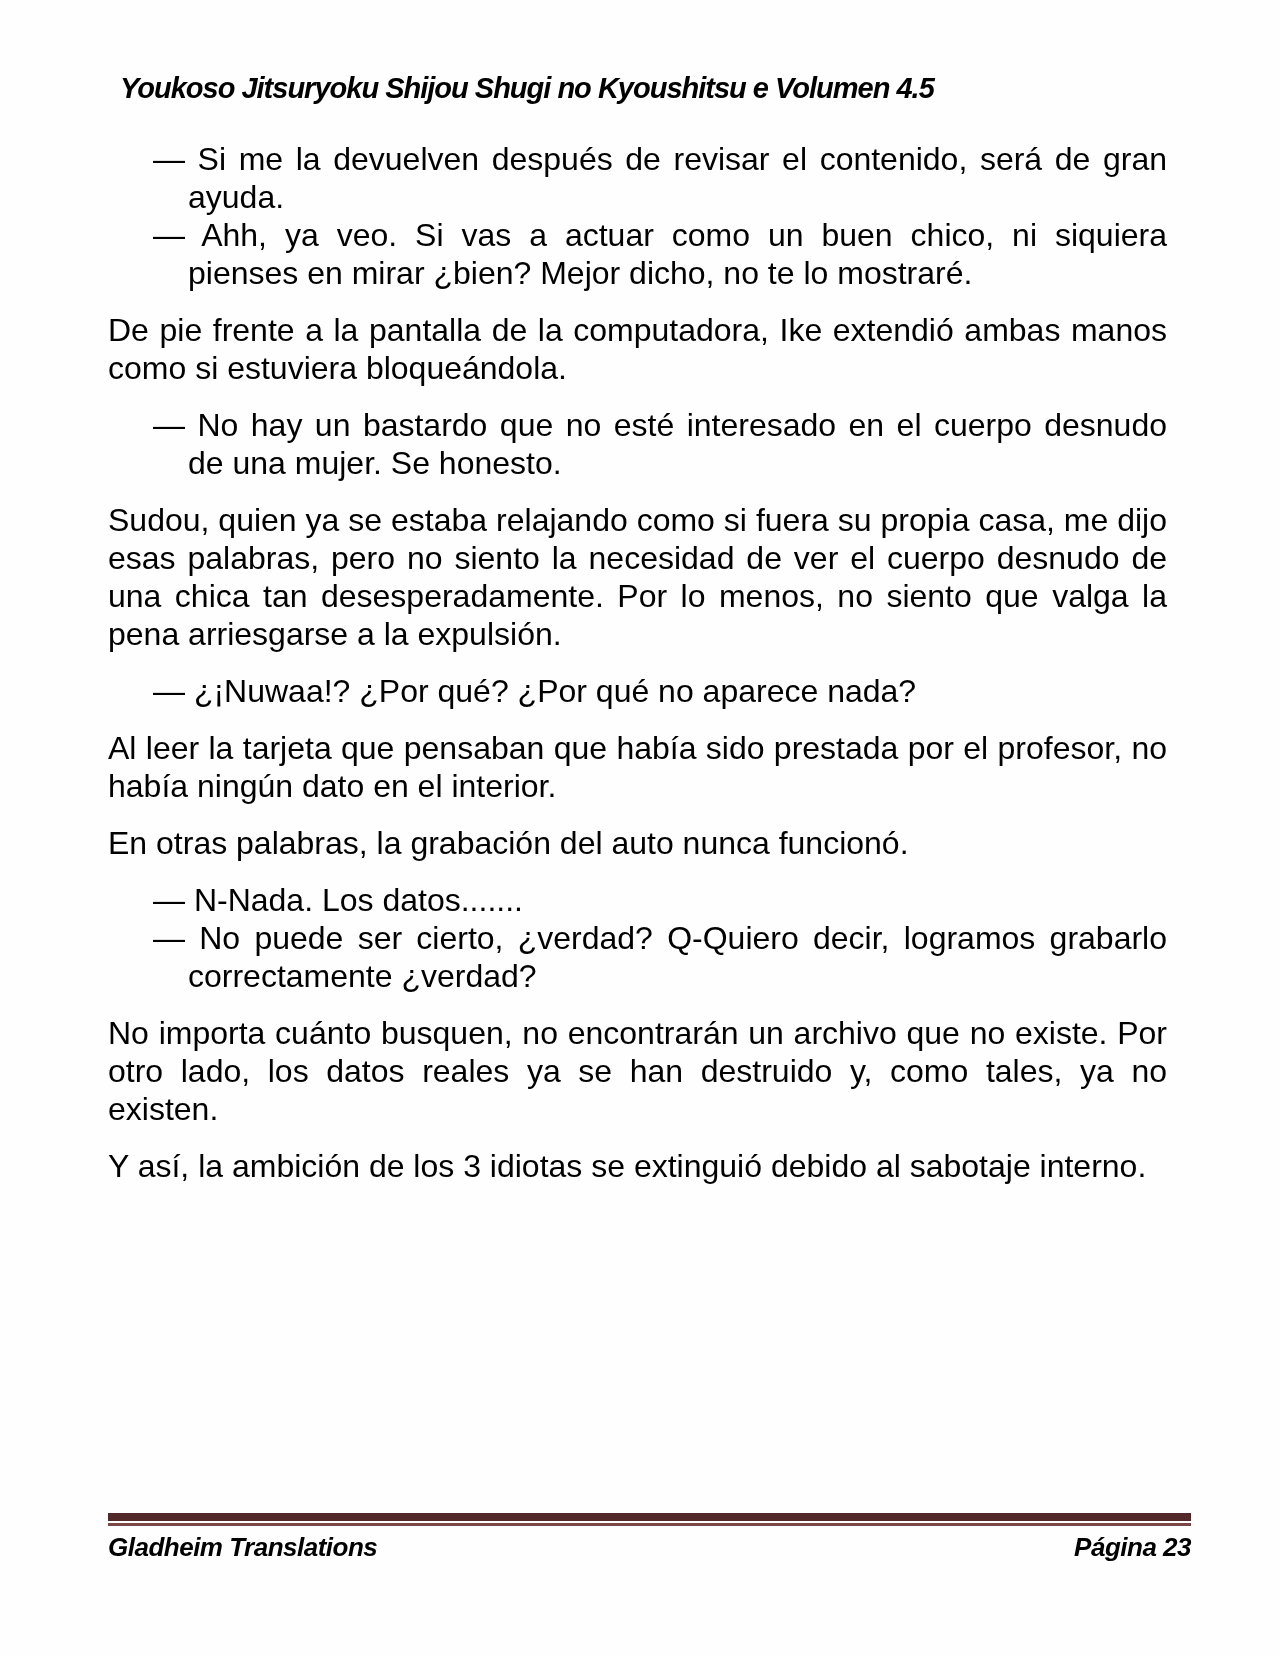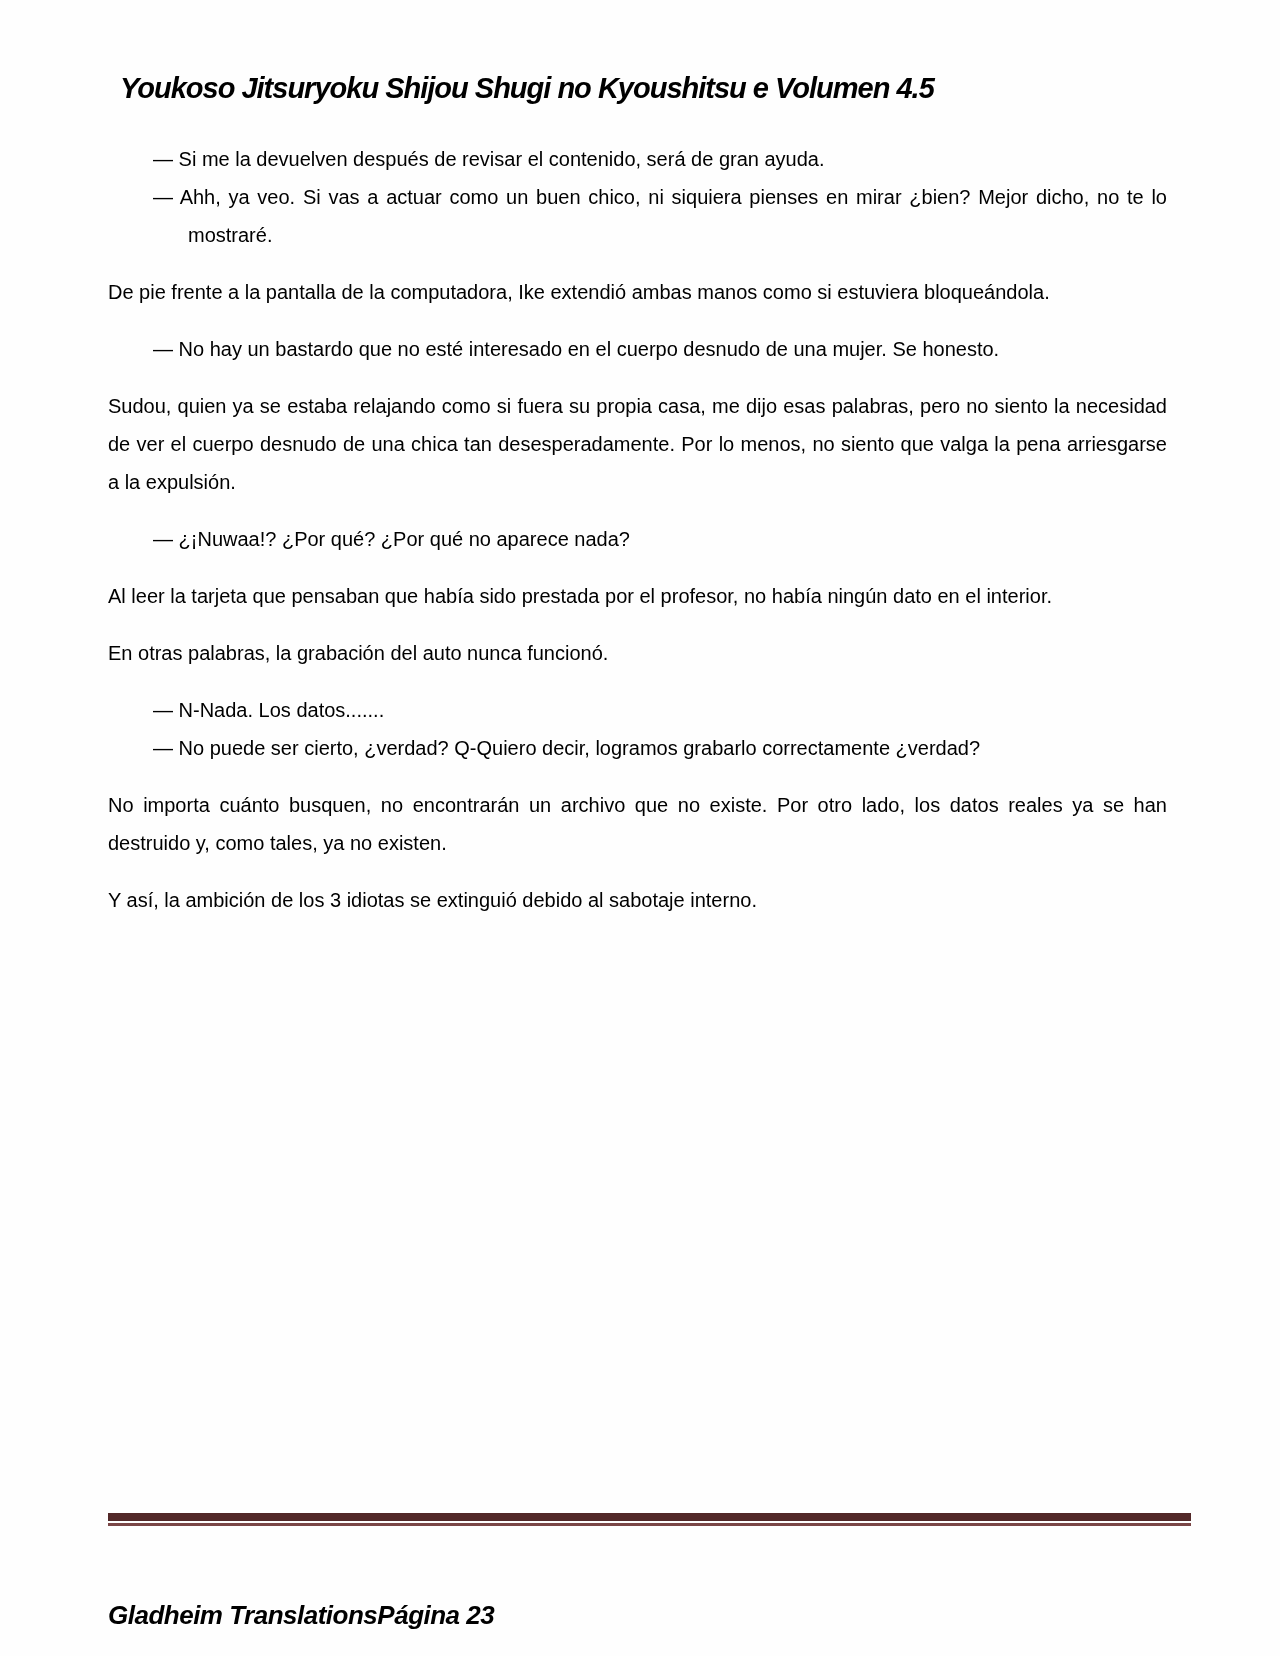--- a/index.html
+++ b/index.html
@@ -26,21 +26,21 @@
     letter-spacing: -1px;
     white-space: nowrap;
     color: #000000;
     margin-left: 8px;
   }
   .content {
     position: absolute;
     left: 108px;
     top: 140px;
     width: 1059px;
-    font-size: 20px;
+    font-size: 32px;
     line-height: 38px;
     text-align: justify;
   }
   .block {
     margin: 0 0 19px 0;
   }
   .para {
     margin-top: 8px;
   }
   .dlg p {
@@ -59,24 +59,24 @@
     background: #522828;
   }
   .footer-rule .thin {
     height: 3px;
     background: #7a4646;
     margin-top: 2px;
   }
   .footer-text {
     position: absolute;
     left: 108px;
-    top: 1600px;
+    top: 1532px;
     width: 1083px;
     display: flex;
-    justify-content: flex-start;
+    justify-content: space-between;
     font-size: 26px;
     font-weight: bold;
     font-style: italic;
     letter-spacing: -0.5px;
   }
 </style>
 </head>
 <body>
 
 <div class="page">

